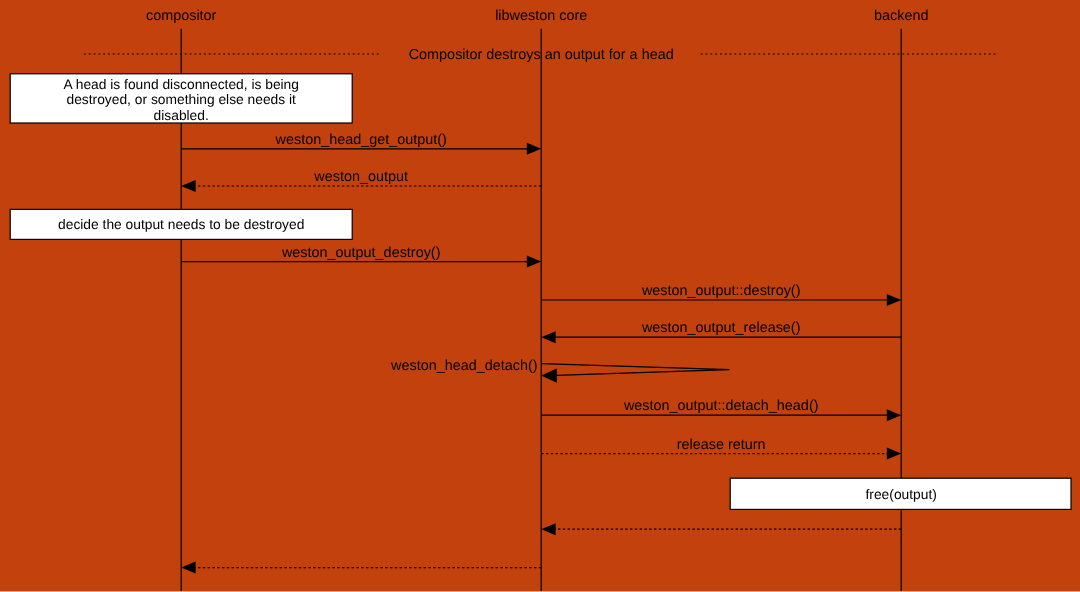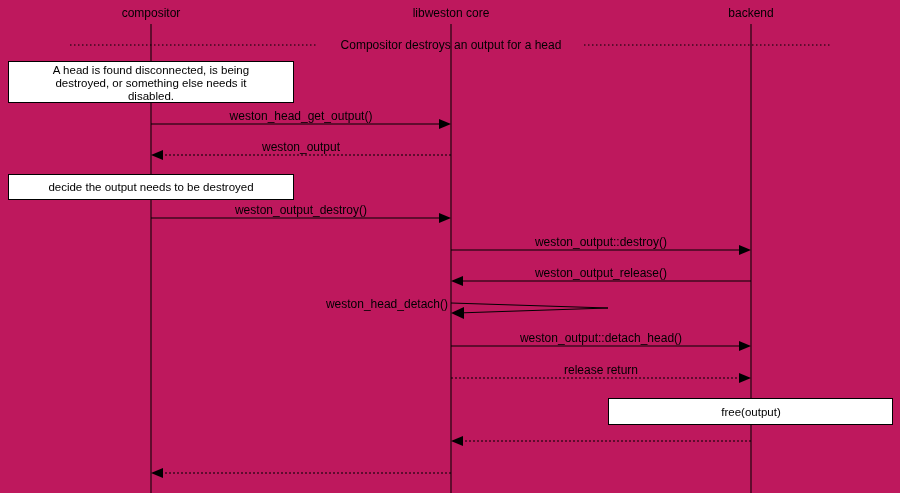--- a/index.html
+++ b/index.html
@@ -4,21 +4,21 @@
 <style>
   html, body {
     margin: 0;
     padding: 0;
     background: #ffffff;
   }
   #diagram-root {
     position: relative;
     width: 900px;
     height: 493px;
-    background: #be185d;
+    background: #c2410c;
     font-family: "Liberation Sans", sans-serif;
     overflow: hidden;
   }
   svg#seq-svg {
     position: absolute;
     left: 0;
     top: 0;
     width: 900px;
     height: 493px;
   }

